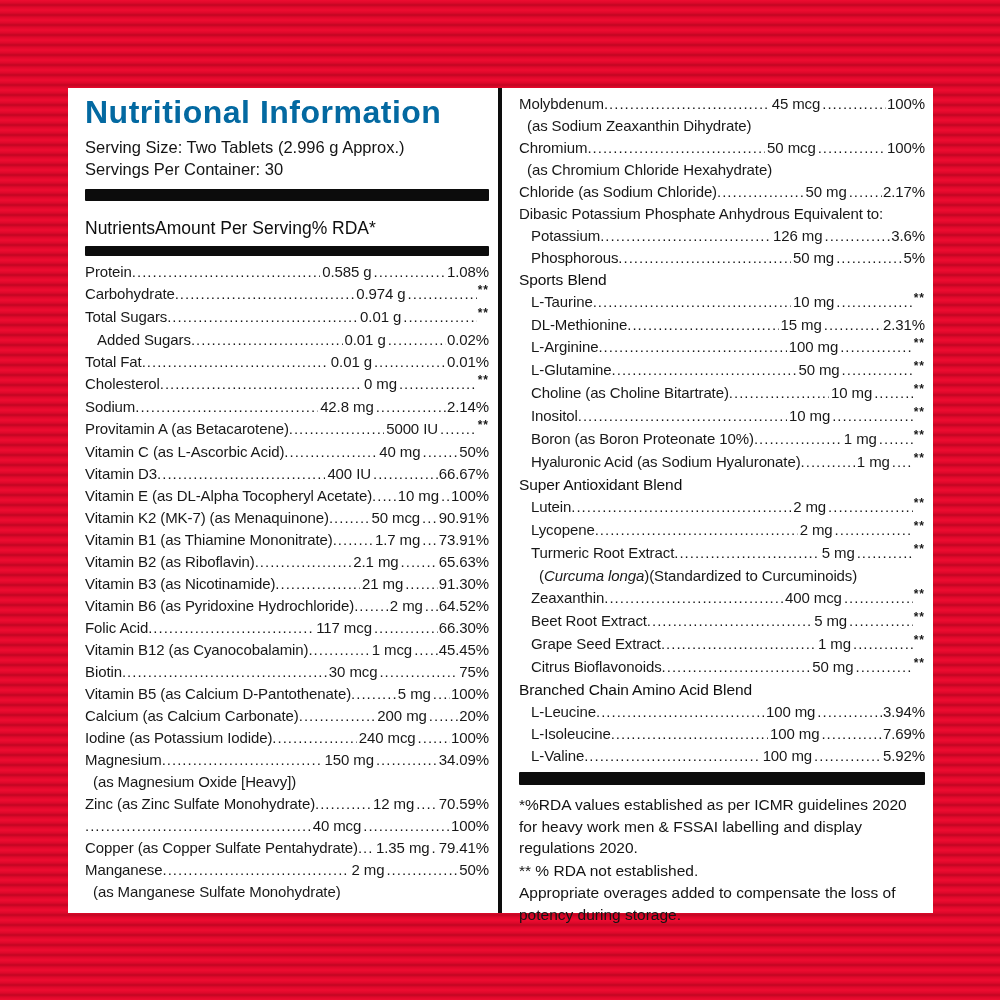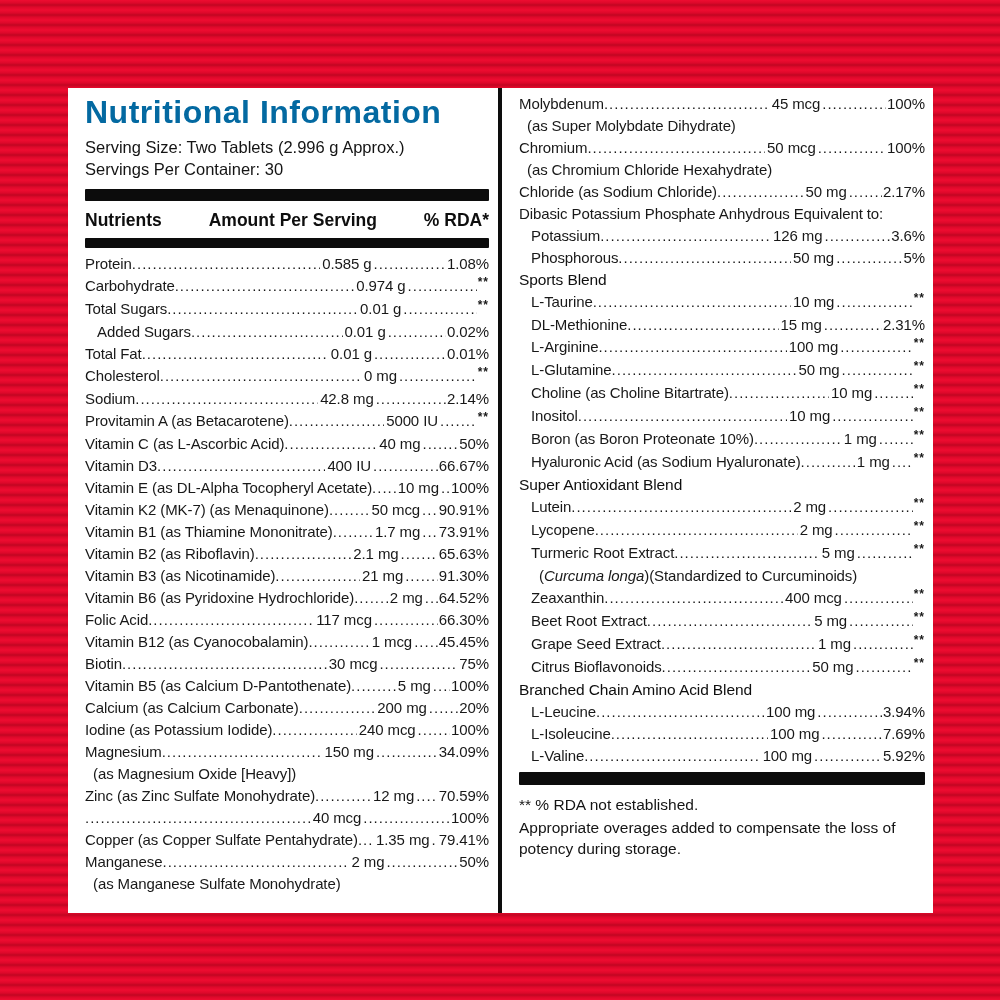--- a/index.html
+++ b/index.html
@@ -10,22 +10,22 @@
   .vdivider{position:absolute;left:430px;top:0;width:4px;height:825px;background:#0d0d0d;}
   .col{position:absolute;color:#181818;}
   .col-left{left:17px;top:4px;width:404px;}
   .col-right{left:451px;top:5px;width:406px;}
   .title{margin:2px 0 6px 0;font-size:32px;font-weight:bold;color:#0369a1;letter-spacing:0.5px;line-height:36px;}
   .serving{font-size:16.5px;line-height:22px;color:#141414;}
   .bar{background:#0c0c0c;border-radius:1px;}
   .bar-thick{height:12px;margin-top:9px;}
   .bar-mid{height:10px;margin-bottom:5px;}
   .bar-bottom{height:13px;margin-top:5px;}
-  .thead{display:flex;justify-content:space-between;align-items:baseline;
-    font-weight:bold;font-size:17.5px;color:#0e0e0e;padding:9px 0 7px 0;}
+  .thead{display:flex;justify-content:flex-start;align-items:baseline;
+    font-weight:normal;font-size:17.5px;color:#0e0e0e;padding:9px 0 7px 0;margin-top:8px;}
   .row{display:flex;align-items:baseline;line-height:22px;font-size:15px;
     white-space:nowrap;letter-spacing:-0.1px;}
   .row.indent{padding-left:12px;}
   .row.sub{padding-left:8px;}
   .row.sub.indent{padding-left:20px;}
   .row.header{font-weight:normal;font-size:15.5px;color:#0e0e0e;}
   .leader{min-width:0;overflow:hidden;height:19px;}
   .leader::after{content:"....................................................................................";letter-spacing:1px;}
   .l1{flex:2.6 1 0;}
   .l2{flex:1 1 0;}
@@ -256,21 +256,21 @@
     <div class="col col-right">
       <div id="right-rows">
           <div class="row item">
             <span class="label">Molybdenum</span>
             <span class="leader l1"></span>
             <span class="amount">45 mcg</span>
             <span class="leader l2"></span>
             <span class="pct">100%</span>
           </div>
           <div class="row sub">
-            <span class="label">(as Super Molybdate Dihydrate)</span>
+            <span class="label">(as Sodium Zeaxanthin Dihydrate)</span>
           </div>
           <div class="row item">
             <span class="label">Chromium</span>
             <span class="leader l1"></span>
             <span class="amount">50 mcg</span>
             <span class="leader l2"></span>
             <span class="pct">100%</span>
           </div>
           <div class="row sub">
             <span class="label">(as Chromium Chloride Hexahydrate)</span>
@@ -433,19 +433,20 @@
           <div class="row item indent">
             <span class="label">L-Valine</span>
             <span class="leader l1"></span>
             <span class="amount">100 mg</span>
             <span class="leader l2"></span>
             <span class="pct">5.92%</span>
           </div>
         </div>
       <div class="bar bar-bottom"></div>
       <div class="footnotes">
+        <p>*%RDA values established as per ICMR guidelines 2020 for heavy work men &amp; FSSAI labelling and display regulations 2020.</p>
         <p>** % RDA not established.</p>
         <p>Appropriate overages added to compensate the loss of potency during storage.</p>
       </div>
     </div>
 
   </div>
 </div>
 
 </body></html>

